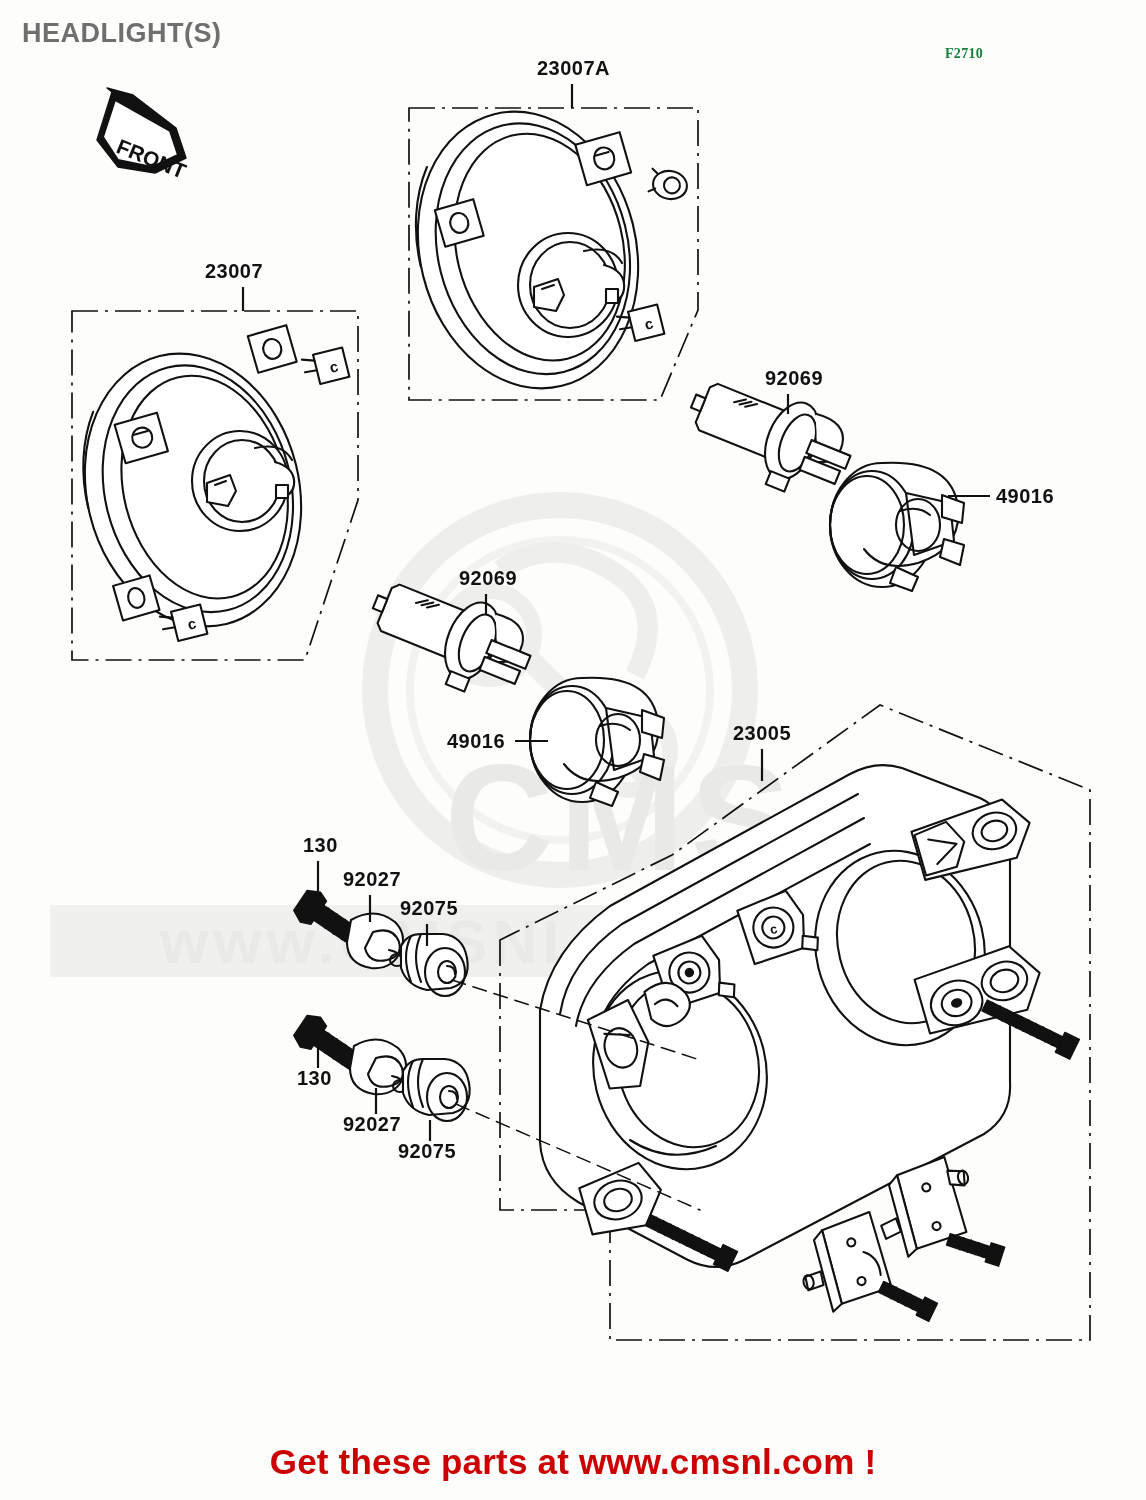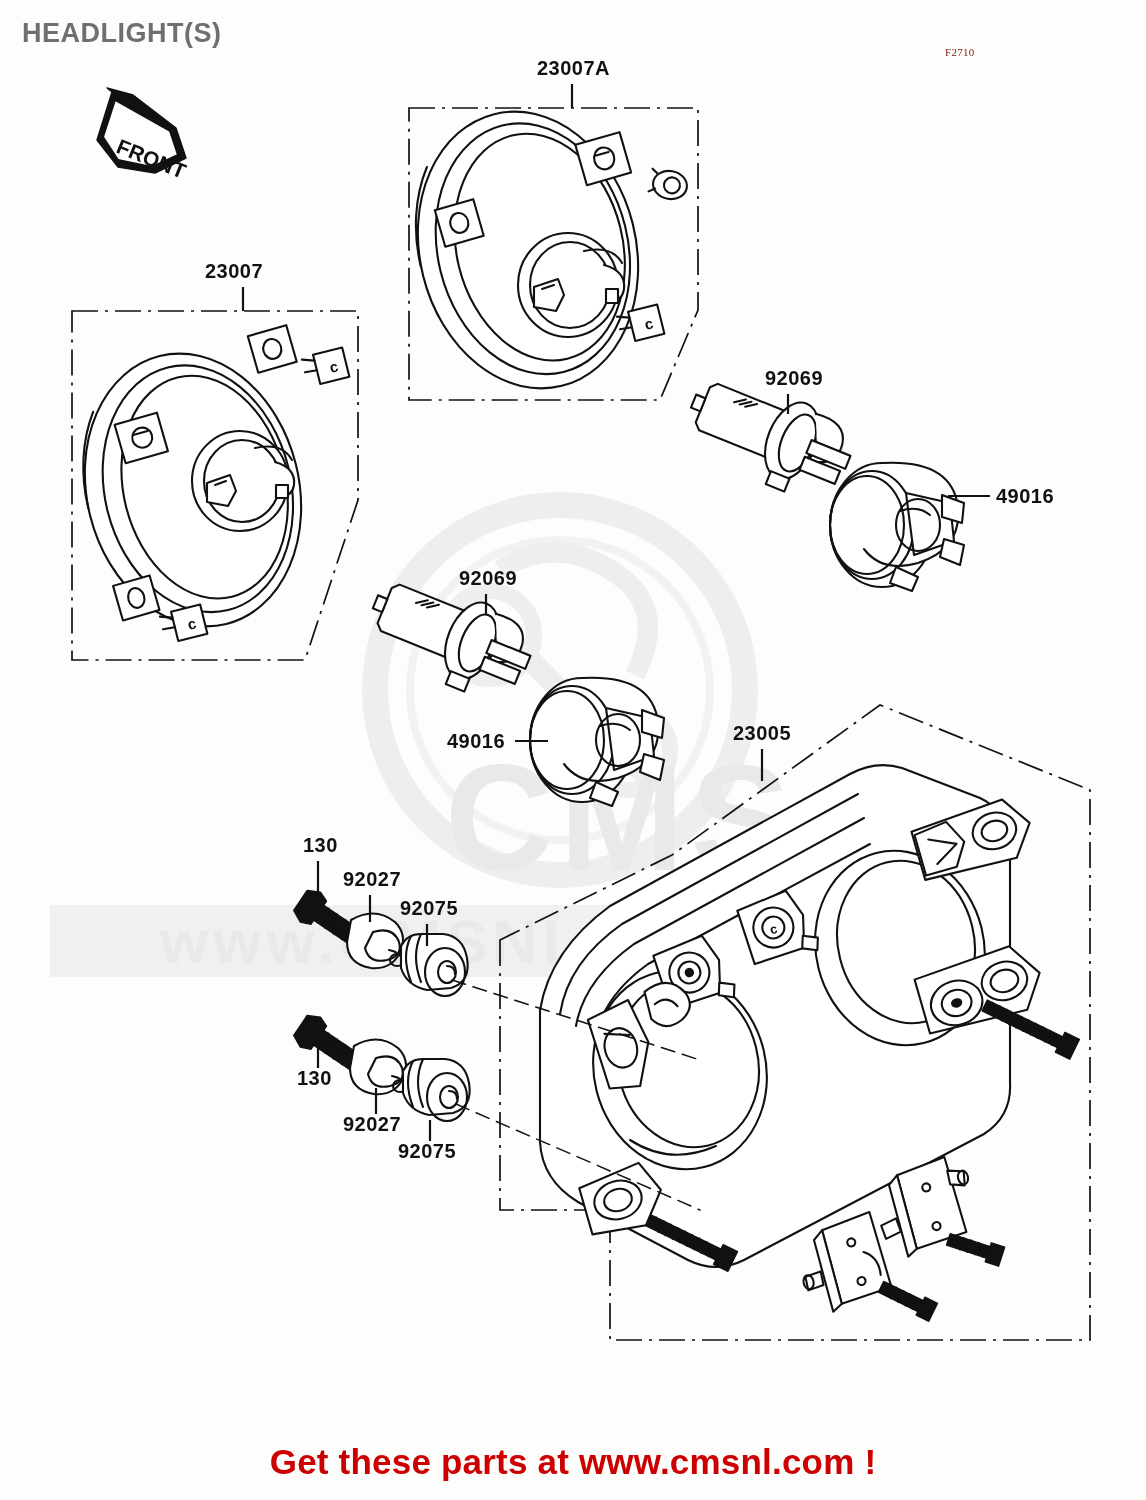--- a/index.html
+++ b/index.html
@@ -24,23 +24,23 @@
     letter-spacing: 0.5px;
     color: #6f6f6f;
     font-weight: 700;
     white-space: nowrap;
   }
   #diagram-code {
     position: absolute;
     left: 945px;
     top: 46px;
     font-family: "Liberation Serif", serif;
-    font-size: 11px;
-    font-weight: 400;
-    color: #7f1d1d;
+    font-size: 14px;
+    font-weight: 700;
+    color: #15803d;
     letter-spacing: 0.3px;
   }
   #footer-cta {
     position: absolute;
     left: 0;
     top: 1442px;
     width: 1146px;
     text-align: center;
     font-size: 35px;
     font-weight: 700;

